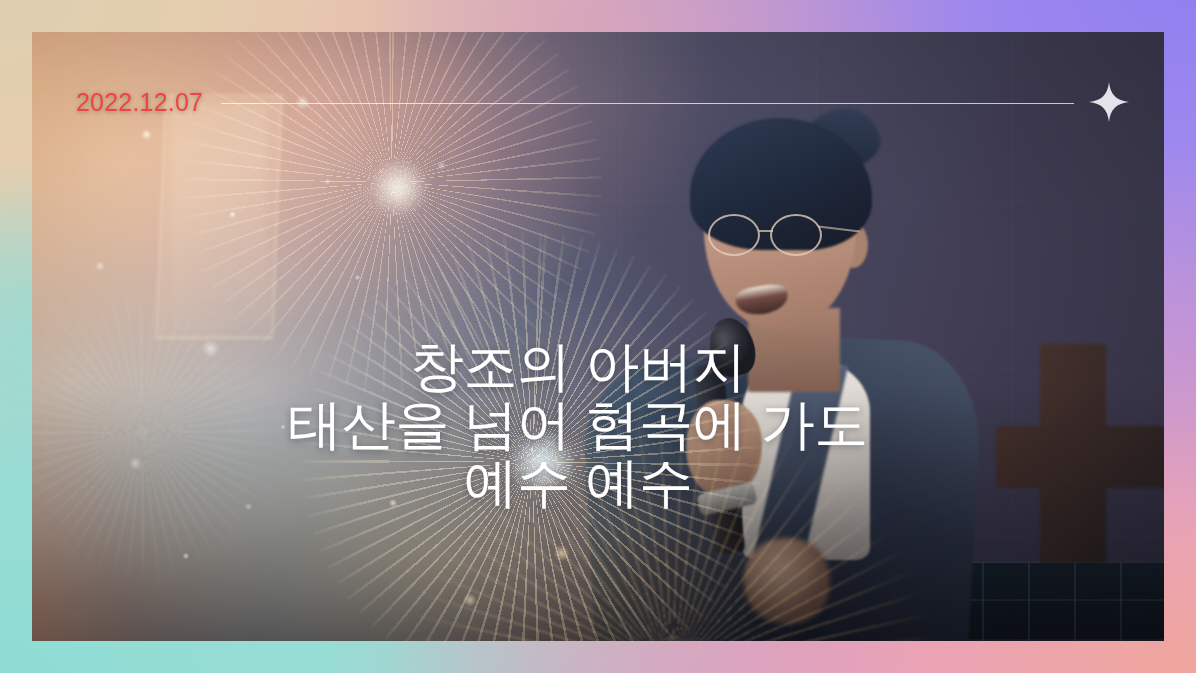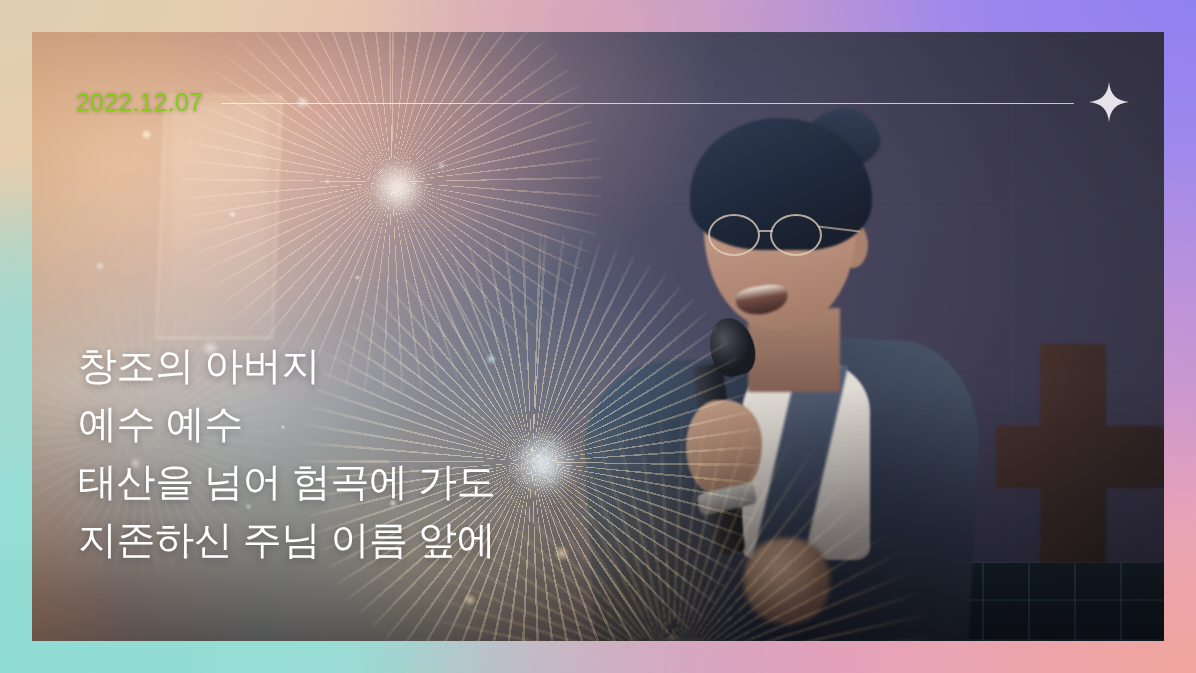--- a/index.html
+++ b/index.html
@@ -356,21 +356,21 @@
     position: absolute;
     left: 44px;
     top: 48px;
     width: 1056px;
     height: 44px;
     display: flex;
     align-items: center;
     gap: 18px;
   }
   #header-title {
-    color: #84cc16;
+    color: #ef4444;
     font-size: 25px;
     letter-spacing: .2px;
     white-space: nowrap;
     text-shadow: 0 1px 4px rgba(0,0,0,.30);
     display: flex;
     align-items: center;
     gap: 9px;
   }
   #header-date { font-weight: 400; }
   #header-name { font-weight: 700; }
@@ -389,26 +389,27 @@
 
   
   #lyrics {
     position: absolute;
     left: 46px;
     top: 305px;
     width: 1000px;
   }
   .lyric-line {
     color: #ffffff;
-    font-size: 39px;
+    font-size: 54px;
     font-weight: 400;
     line-height: 58px;
     letter-spacing: -0.4px;
     white-space: nowrap;
     text-shadow: 0 2px 7px rgba(30,30,40,.38);
+    text-align: center;
   }
 </style>
 </head>
 <body>
 
 <div id="stage">
 
   <div class="bg-layer" id="bg-base"></div>
   <div class="bg-layer" id="bg-tint"></div>
 
@@ -473,19 +474,18 @@
         <span id="header-date">2022.12.07</span>
       </div>
       <div id="header-rule"></div>
       <svg id="sparkle-icon" viewBox="0 0 46 46">
         <path d="M23 3 C24.2 15.4 30.6 21.8 43 23 C30.6 24.2 24.2 30.6 23 43 C21.8 30.6 15.4 24.2 3 23 C15.4 21.8 21.8 15.4 23 3 Z" fill="#e6e2ea"></path>
       </svg>
     </div>
 
     <div id="lyrics">
       <div class="lyric-line">창조의 아버지</div>
+      <div class="lyric-line">태산을 넘어 험곡에 가도</div>
       <div class="lyric-line">예수 예수</div>
-      <div class="lyric-line">태산을 넘어 험곡에 가도</div>
-      <div class="lyric-line">지존하신 주님 이름 앞에</div>
     </div>
 
   </div>
 </div>
 
 </body></html>

